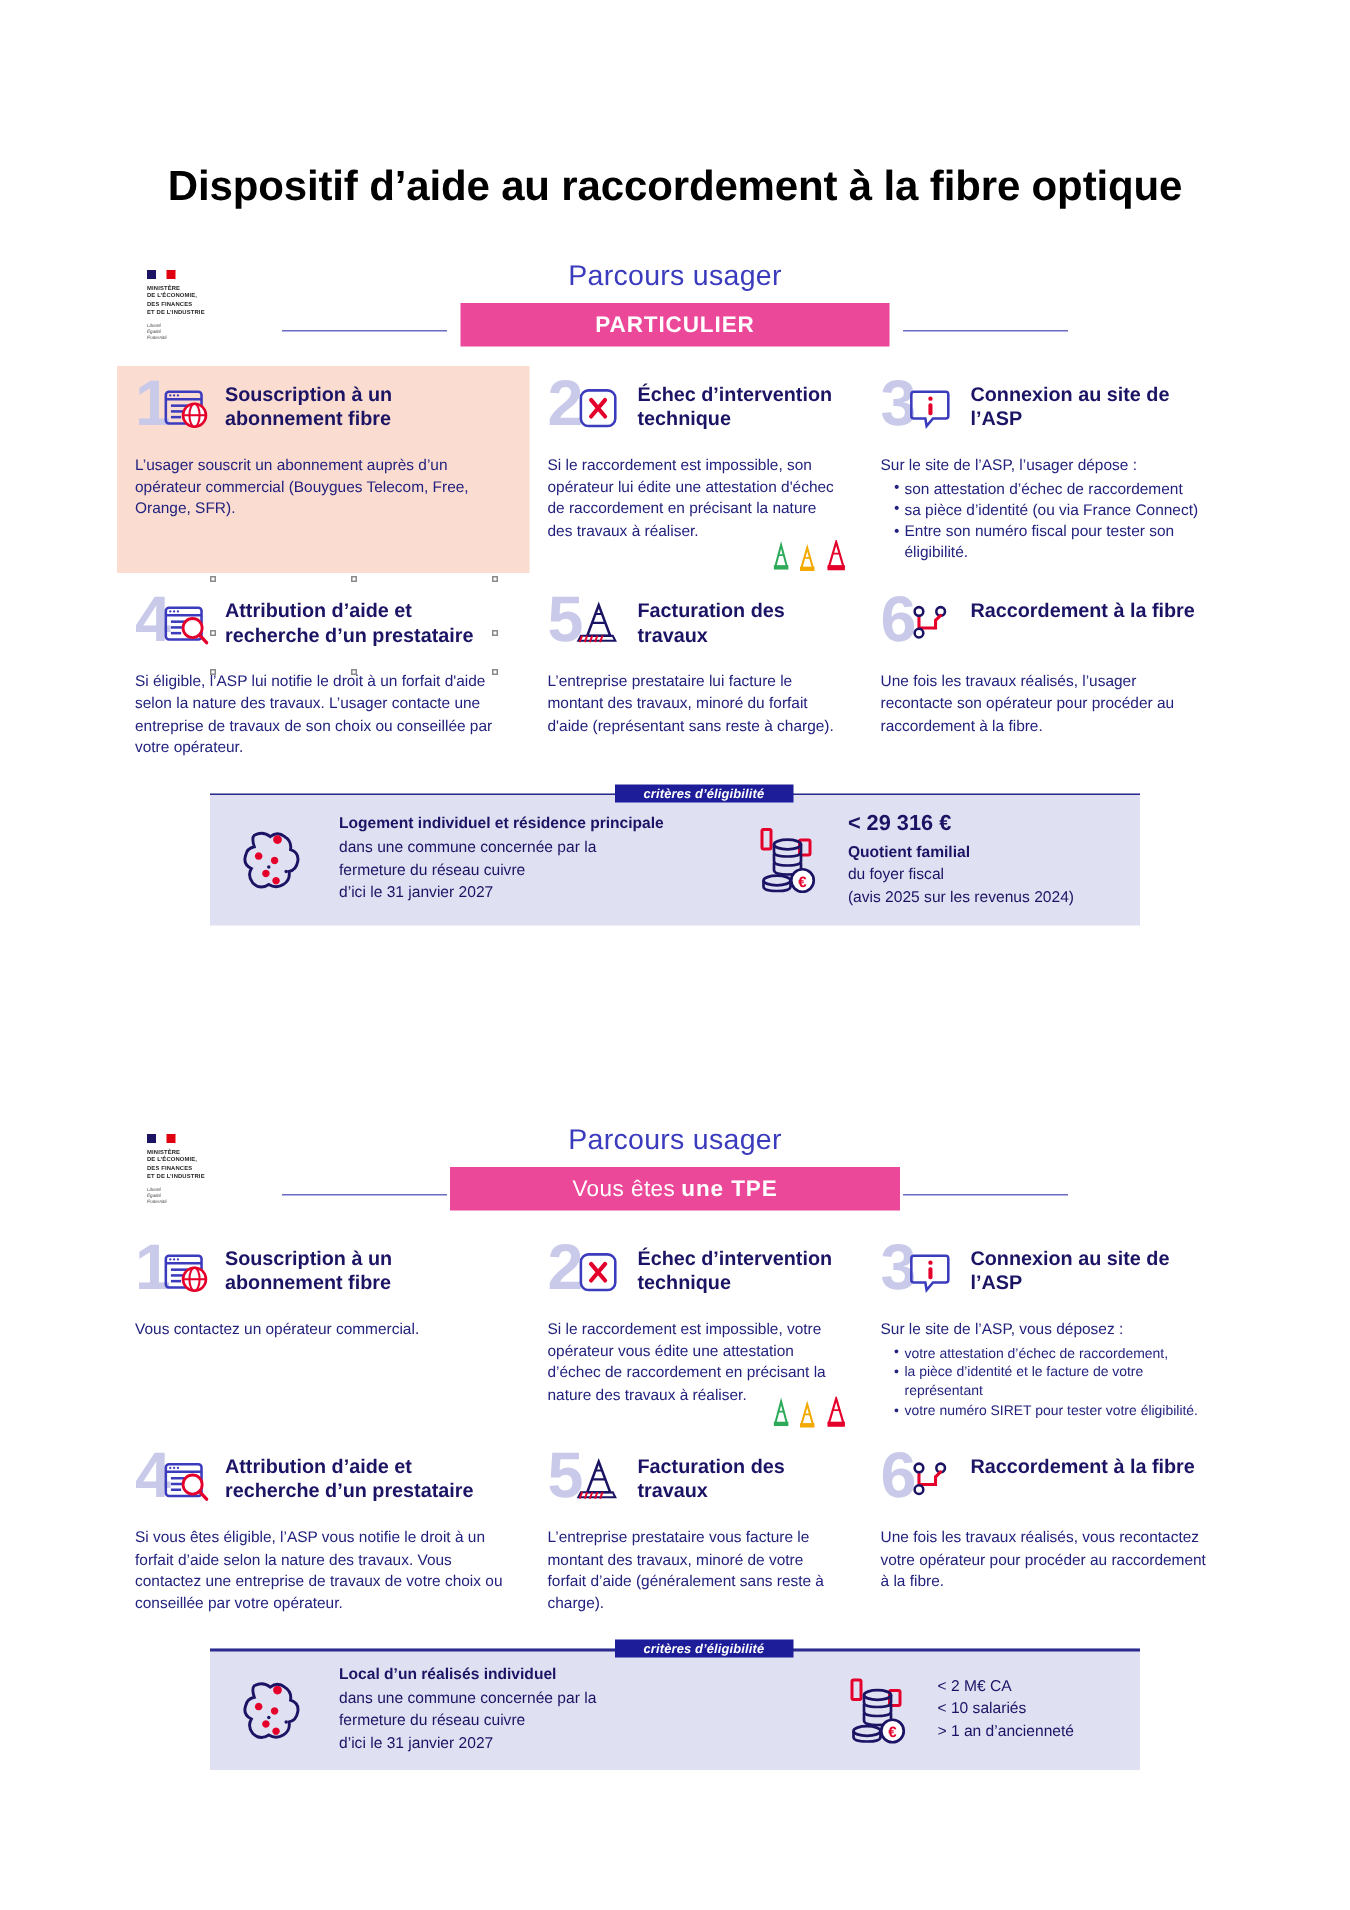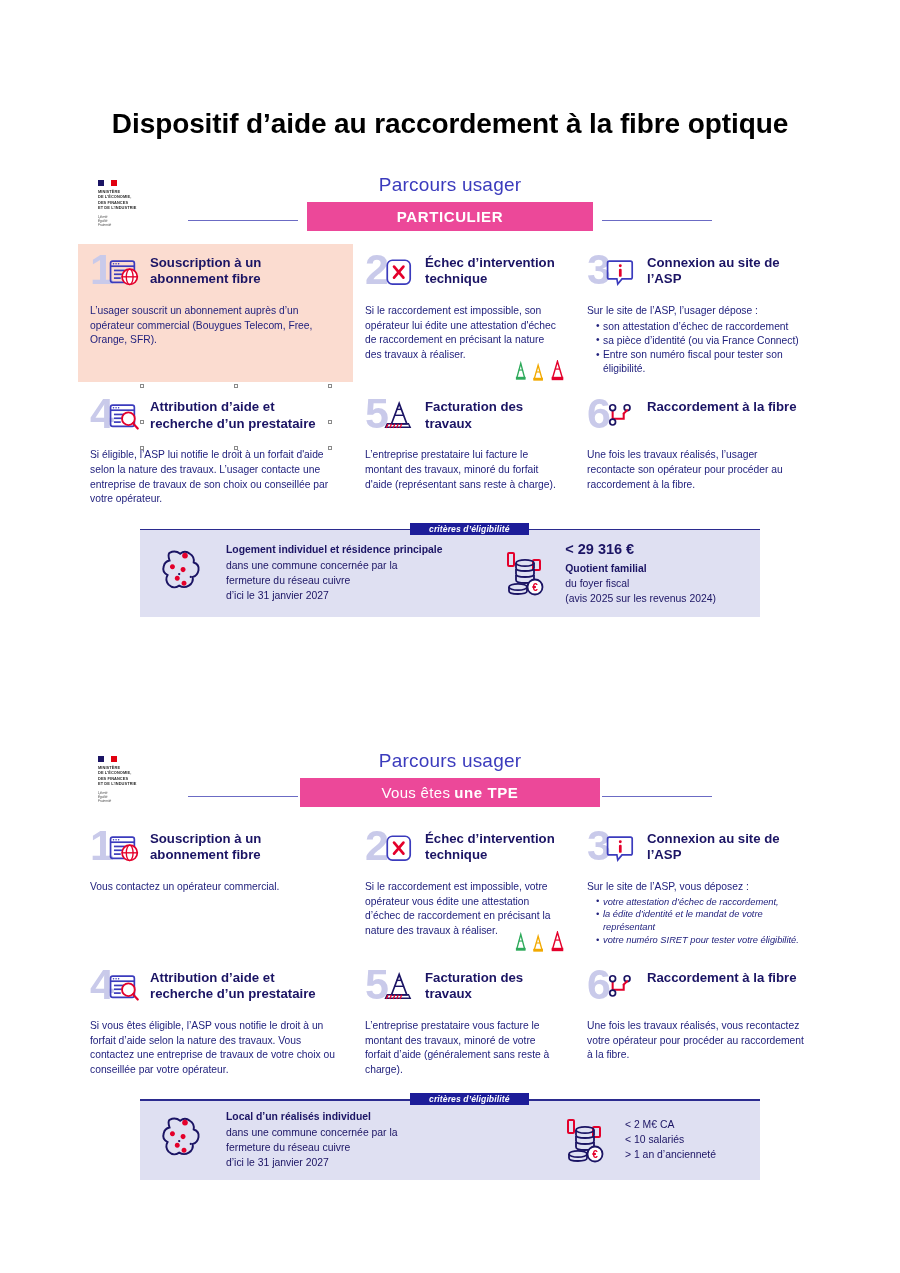--- a/index.html
+++ b/index.html
@@ -178,21 +178,21 @@
     padding-left: 7px;
     line-height: 1.38;
   }
   .step-body li::before {
     content: "•";
     position: absolute;
     left: 0;
     top: -0.5px;
   }
   .step-body .lead { margin-bottom: 1px; }
-  .step-body .small { font-size: 9.3px; font-style: italic; }
+  .step-body .small { font-size: 9.3px; }
 
   
   .cones {
     position: absolute;
     right: 4px;
     bottom: 0px;
     width: 58px;
     height: 22px;
   }
   .cones svg { display:block; width:100%; height:100%; }
@@ -261,21 +261,21 @@
     font-weight: bold;
     display: block;
     margin-bottom: 1px;
   }
   .crit-col-right {
     display: flex;
     align-items: center;
     margin-left: auto;
     padding-right: 30px;
   }
-  .crit-col-left { display: flex; align-items: center; }
+  .crit-col-left { display: flex; align-items: flex-end; }
 </style>
 </head>
 <body>
 
 <div class="page-title">Dispositif d’aide au raccordement à la fibre optique</div>
 
 <div class="panel panel-a">
 
   <div class="logo">
     <div class="logo-flag">
@@ -611,21 +611,21 @@
             <circle cx="18" cy="11.5" r="1.7" fill="#e4002b"></circle>
             <rect x="16.4" y="15" width="3.2" height="9.5" rx="1.4" fill="#e4002b"></rect>
           </svg>
         </div>
         <div class="step-title">Connexion au site de l’ASP</div>
       </div>
       <div class="step-body">
         <div class="lead">Sur le site de l’ASP, vous déposez :</div>
         <ul class="small">
           <li>votre attestation d’échec de raccordement,</li>
-          <li>la édite d’identité et le mandat de votre représentant</li>
+          <li>la pièce d’identité et le facture de votre représentant</li>
           <li>votre numéro SIRET pour tester votre éligibilité.</li>
         </ul>
       </div>
     </div>
   </div>
 
   <div class="steps row2">
 
     <div class="step">
       <div class="step-head">

